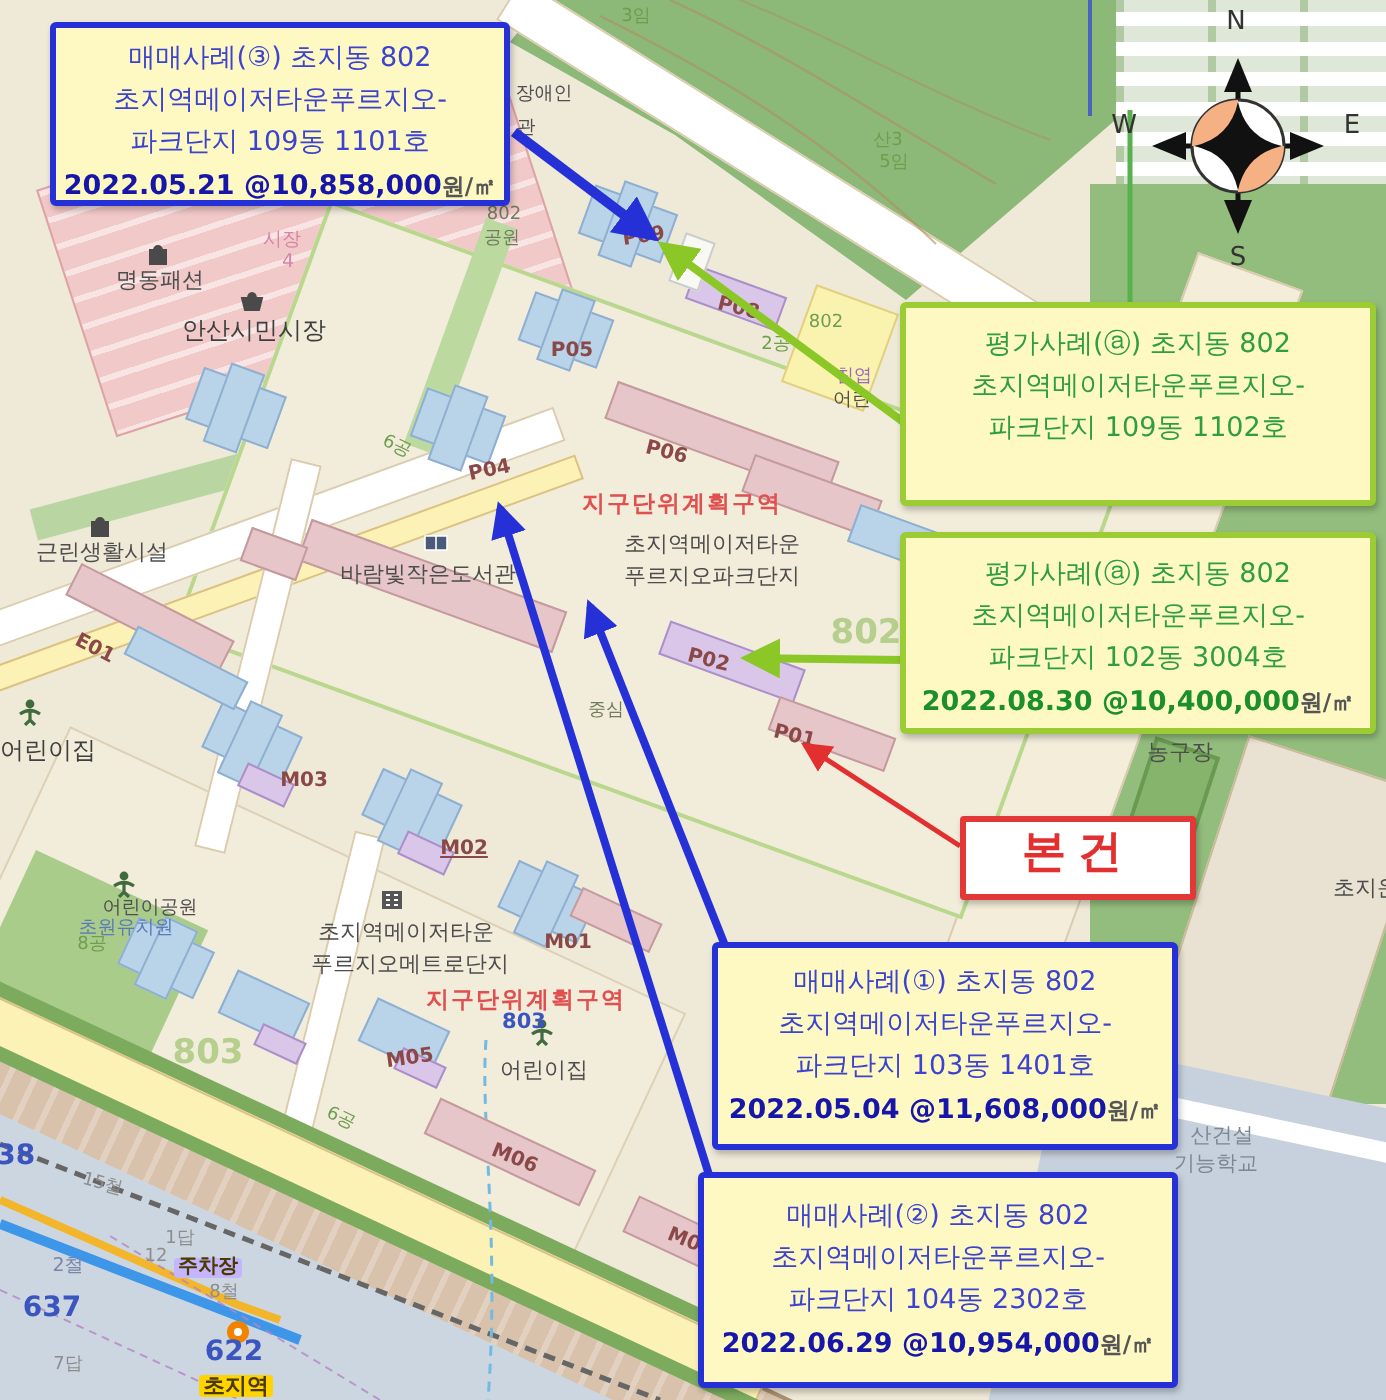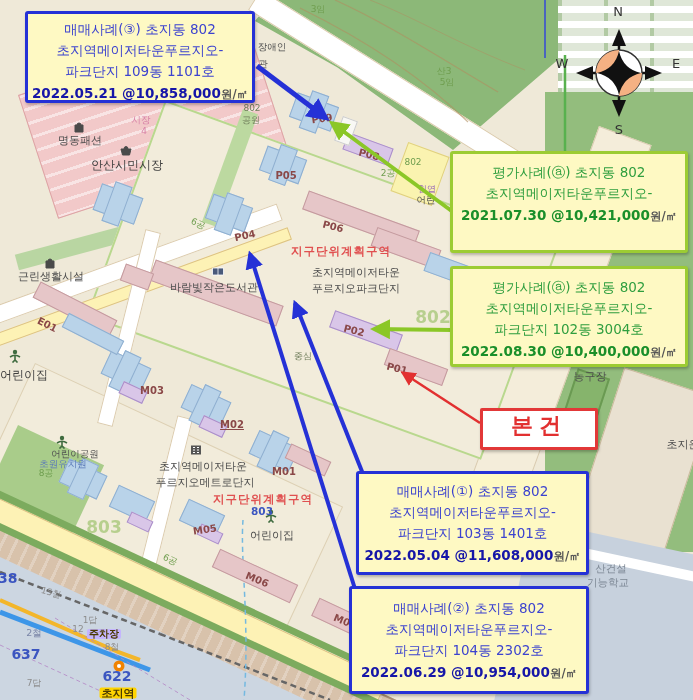--- a/index.html
+++ b/index.html
@@ -293,21 +293,21 @@
   <div class="callout blue" style="left:25px;top:11px;width:230px;height:92px;">
     <div class="c-line">매매사례(③) 초지동 802</div>
     <div class="c-line">초지역메이저타운푸르지오-</div>
     <div class="c-line">파크단지 109동 1101호</div>
     <div class="c-price"><span>2022.05.21 @10,858,000</span><span class="unit">원/㎡</span></div>
   </div>
 
   <div class="callout green" style="left:450px;top:151px;width:238px;height:102px;padding-top:8px;">
     <div class="c-line">평가사례(ⓐ) 초지동 802</div>
     <div class="c-line">초지역메이저타운푸르지오-</div>
-    <div class="c-price"><span>2021.07.30 @10,421,000</span><span class="unit">원/㎡</span></div>
+    <div class="c-line">파크단지 109동 1102호</div>
   </div>
 
   <div class="callout green" style="left:450px;top:266px;width:238px;height:101px;padding-top:8px;">
     <div class="c-line">평가사례(ⓐ) 초지동 802</div>
     <div class="c-line">초지역메이저타운푸르지오-</div>
     <div class="c-line">파크단지 102동 3004호</div>
     <div class="c-price"><span>2022.08.30 @10,400,000</span><span class="unit">원/㎡</span></div>
   </div>
 
   <div id="subject-box">

